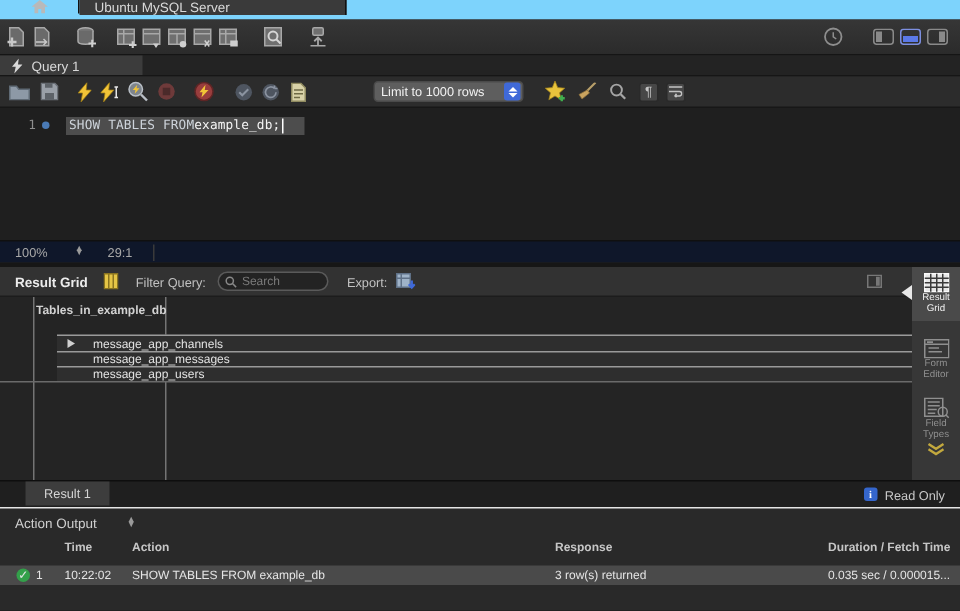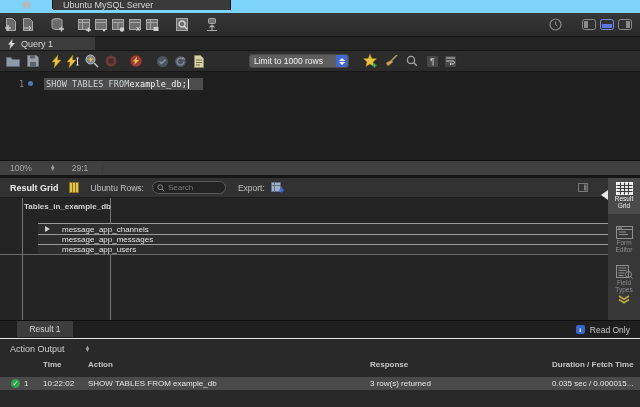--- a/index.html
+++ b/index.html
@@ -47,21 +47,21 @@
   .ln { display:inline-block; width:24px; text-align:right; font-family:"DejaVu Sans Mono",monospace;
     font-size:8.5px; color:#8d8d8d; }
   .bp-dot { display:inline-block; width:5px; height:5px; border-radius:50%; background:#4a7ab5; margin-left:4px; }
   .sel { margin-left:11px; background:#4d4d4d; padding:1px 14px 1px 2px; display:inline-flex; align-items:center;
     font-family:"DejaVu Sans Mono",monospace; font-size:8.5px; letter-spacing:0.1px; }
   .kw { color:#cdd3da; }
   .idf { color:#f4f4f4; }
   .caret { display:inline-block; width:1px; height:10px; background:#ffffff; margin-left:1px; }
 
   
-  .editor-status { top:160px; height:15px; background:#404040; border-top:1px solid #101010;
+  .editor-status { top:160px; height:15px; background:#0f172a; border-top:1px solid #101010;
     display:flex; align-items:center; font-size:8.5px; color:#a8a8a8; }
   .es-zoom { margin-left:10px; }
   .es-stepper { margin-left:18px; display:flex; flex-direction:column; line-height:3px; font-size:6px; color:#9a9a9a; }
   .es-caret { margin-left:16px; }
   .es-div { width:1px; height:11px; background:#3a3a3a; margin-left:14px; }
 
   .splitter { top:175px; height:3px; background:#161616; }
 
   
   .result-toolbar { top:178px; height:20px; width:608px; background:#323232; border-bottom:1px solid #1c1c1c;
@@ -375,21 +375,21 @@
   <div class="band splitter"></div>
 
   <div class="band result-toolbar">
     <span class="rt-title">Result Grid</span>
     <span style="margin-left:10px">
       <svg width="10" height="11" viewBox="0 0 10 11">
         <rect x="0.5" y="0.5" width="9" height="10" fill="#e5c546" stroke="#8a7420"></rect>
         <path d="M3.5 0.5 v10 M6.5 0.5 v10" stroke="#8a7420"></path>
       </svg>
     </span>
-    <span class="rt-label" style="margin-left:12px">Ubuntu Rows:</span>
+    <span class="rt-label" style="margin-left:12px">Filter Query:</span>
     <div class="search-box">
       <svg width="8" height="8" viewBox="0 0 8 8" style="margin-right:3px">
         <circle cx="3.2" cy="3.2" r="2.4" fill="none" stroke="#888"></circle>
         <path d="M5 5 l2.4 2.4" stroke="#888"></path>
       </svg>
       <input type="text" placeholder="Search" style="">
     </div>
     <span class="rt-label" style="margin-left:12px">Export:</span>
     <span style="margin-left:6px">
       <svg width="13" height="12" viewBox="0 0 13 12">

